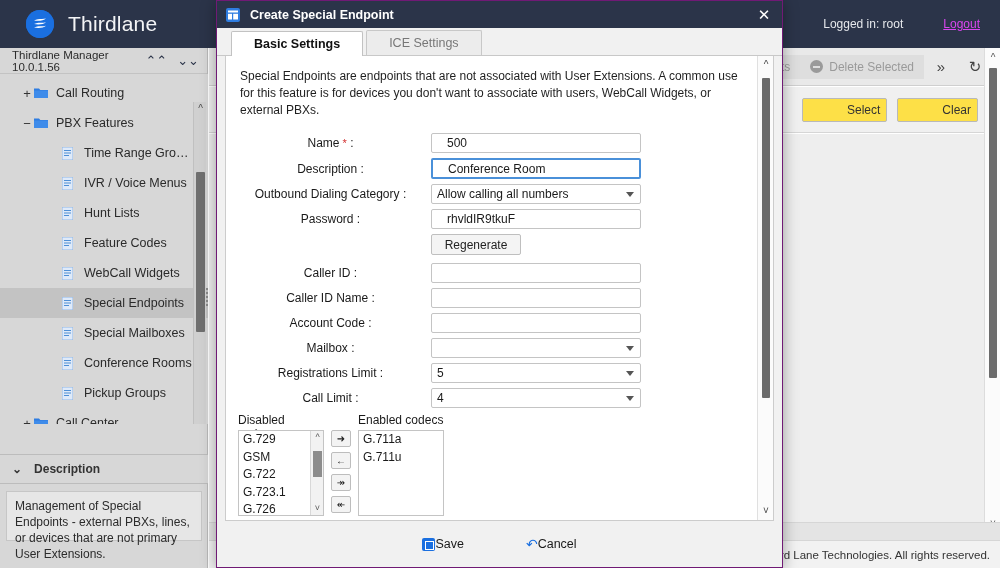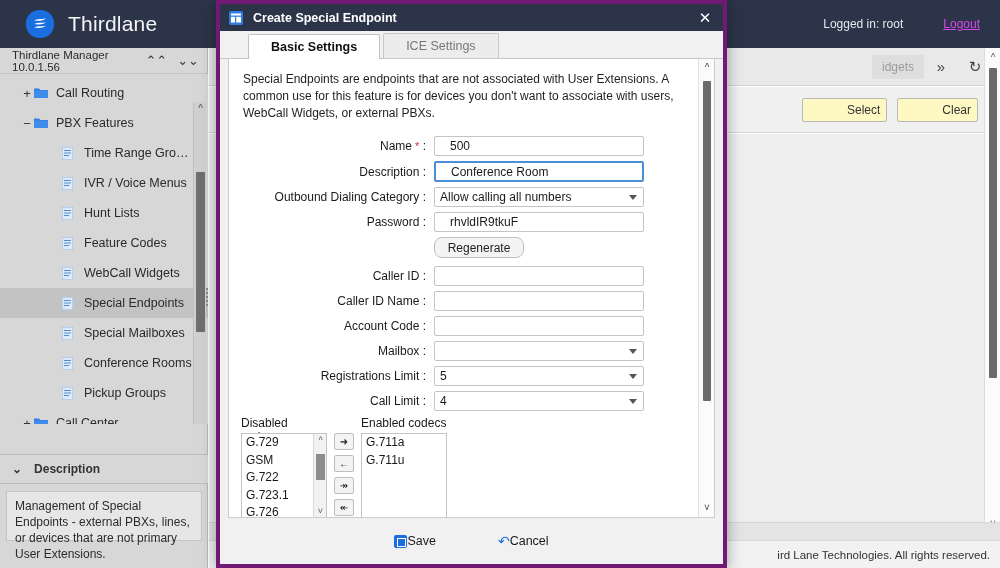--- a/index.html
+++ b/index.html
@@ -126,21 +126,21 @@
   }
   .minus-circle::after {
     content:""; position:absolute; left:3px; top:6px; width:7px; height:2px; background:#dedede;
   }
   .filterbar {
     position:absolute; left:0; top: 39px; width: 791px; height: 46px;
     background:#f0f0f0; border-bottom: 1px solid #d6d6d6;
     display:flex; align-items:center; justify-content:flex-end; gap: 10px; padding-right: 22px;
   }
   .plain-btn {
-    min-width: 62px; height: 24px; background:#fef9c3; border:1px solid #b9b9b9;
+    min-width: 62px; height: 24px; background:#fde047; border:1px solid #b9b9b9;
     border-radius:2px; font-size:12px; color:#333; cursor:pointer;padding-left:44px;
   }
   .page-body {
     position:absolute; left:0; top: 86px; width: 791px; height: 400px; background:#eeeeee;
   }
   .page-footer {
     position:absolute; left:0; bottom: 0; width: 791px; height: 28px;
     background:#f2f2f2; border-top: 1px solid #d6d6d6;
     display:flex; align-items:center; justify-content:flex-end;
     padding-right: 10px; font-size: 11.5px; color:#333;
@@ -152,36 +152,36 @@
   .page-scroll {
     position:absolute; right: 0; top: 0; width: 16px; height: 486px;
     background:#fbfbfb; border-left:1px solid #dcdcdc;
   }
   .ps-arrow { position:absolute; left:0; width:16px; height:16px; text-align:center;
     line-height:16px; font-size:10px; color:#555; cursor:pointer;}
   .ps-arrow.up{top:2px;} .ps-arrow.down{bottom:2px;}
   .ps-thumb { position:absolute; left:4px; top:20px; width:8px; height:310px;
     background:#6b6b6b; border-radius:1px; cursor:pointer;}
   .modal {
-    position:absolute; left: 216px; top: 0px; width: 511px; height: 568px;
-    background:#f1f1f1; border:4px solid #701a75;
+    position:absolute; left: 216px; top: 0px; width: 567px; height: 568px;
+    background:#f1f1f1; border:1px solid #701a75;
     box-shadow: 0 2px 14px rgba(0,0,0,.35);
     display:flex; flex-direction:column;
   }
   .modal-title {
     height: 27px; background:#2b3449; color:#fff; display:flex; align-items:center;
     padding: 0 8px 0 9px; flex:none;
   }
   .m-icon { width: 14px; height: 14px; flex:none; margin-right: 10px; }
   .m-title-text { font-size: 12.5px; font-weight: 600; flex:1; }
   .m-close { width: 20px; text-align:center; font-size: 15px; cursor:pointer; color:#fff; }
 
   .tabs {
     height: 28px; background:#f1f1f1; display:flex; align-items:flex-end;
-    padding-left: 28px; flex:none; border-bottom: 1px solid #c8c8c8;
+    padding-left: 14px; flex:none; border-bottom: 1px solid #c8c8c8;
   }
   .tab {
     height: 25px; padding: 0 22px; display:flex; align-items:center;
     font-size: 12.5px; border:1px solid #c8c8c8; border-bottom:none;
     background:#ececec; color:#777; margin-right: 3px; cursor:pointer;
     border-radius: 2px 2px 0 0;
   }
   .tab.active { background:#fff; color:#111; font-weight:700; border-color:#c2c2c2; position:relative; top:1px; }
 
   .modal-body-wrap {
@@ -190,21 +190,21 @@
   }
   .modal-body {
     position:absolute; left:0; top:0; right: 16px; bottom: 0;
     padding: 12px 12px 0 12px; overflow:hidden;
   }
   .intro { font-size: 12px; line-height: 17px; color: #1f1f1f; margin: 0 0 14px 2px; }
 
   .frm { width: 100%; }
   .row { display:flex; align-items:center; margin-bottom: 5px; }
   .row .lab {
-    width: 193px; text-align:right; padding-right: 8px; font-size: 12px; color:#1a1a1a;
+    width: 193px; text-align:center; padding-right: 8px; font-size: 12px; color:#1a1a1a;
     flex: none; white-space: nowrap;
   }
   .req { color:#d32f2f; font-size: 11px; }
   .fld { width: 210px; flex:none; }
   .inp {
     width: 210px; height: 20px; border:1px solid #c4c4c4; border-radius:2px;
     background:#fff; font-size: 12px; padding: 0 15px; color:#1a1a1a;
     font-family: "Liberation Sans", sans-serif; outline:none;
   }
   .inp.focused { border:2px solid #4a90d9; height: 21px; }
@@ -213,21 +213,21 @@
     background:#fff; font-size: 12px; padding: 0 5px; color:#1a1a1a;
     display:flex; align-items:center; position:relative; cursor:pointer;
   }
   .sel .caret {
     position:absolute; right: 6px; top: 50%; margin-top:-2px;
     width:0; height:0; border-left:4px solid transparent; border-right:4px solid transparent;
     border-top: 5px solid #555;
   }
   .btn-sm {
     height: 21px; min-width: 90px; padding: 0 12px; background:#f4f4f4;
-    border:1px solid #bfbfbf; border-radius:8px; font-size: 12px; color:#222; cursor:pointer;
+    border:1px solid #bfbfbf; border-radius:2px; font-size: 12px; color:#222; cursor:pointer;
     font-family:"Liberation Sans", sans-serif;
   }
   .row.btnrow { margin-bottom: 8px; }
 
   
   .codec-wrap { display:flex; align-items:flex-start; }
   .codec-col { width: 86px; }
   .codec-head { font-size: 12px; color:#1a1a1a; margin-bottom: 2px; height: 15px; }
   .codec-list {
     width: 86px; height: 86px; border:1px solid #c4c4c4; background:#fff;
@@ -270,20 +270,24 @@
 </style>
 </head>
 <body>
 
 <div id="app">
 
   <div class="page">
     <div class="toolbar">
       <button class="tb-btn">
         <span>idgets</span>
+      </button>
+      <button class="tb-btn">
+        <span class="minus-circle"></span>
+        <span>Delete Selected</span>
       </button>
       <button class="tb-icon-btn">»</button>
       <button class="tb-icon-btn">↻</button>
     </div>
 
     <div class="filterbar">
       <button class="plain-btn">Select</button>
       <button class="plain-btn">Clear</button>
     </div>
 

